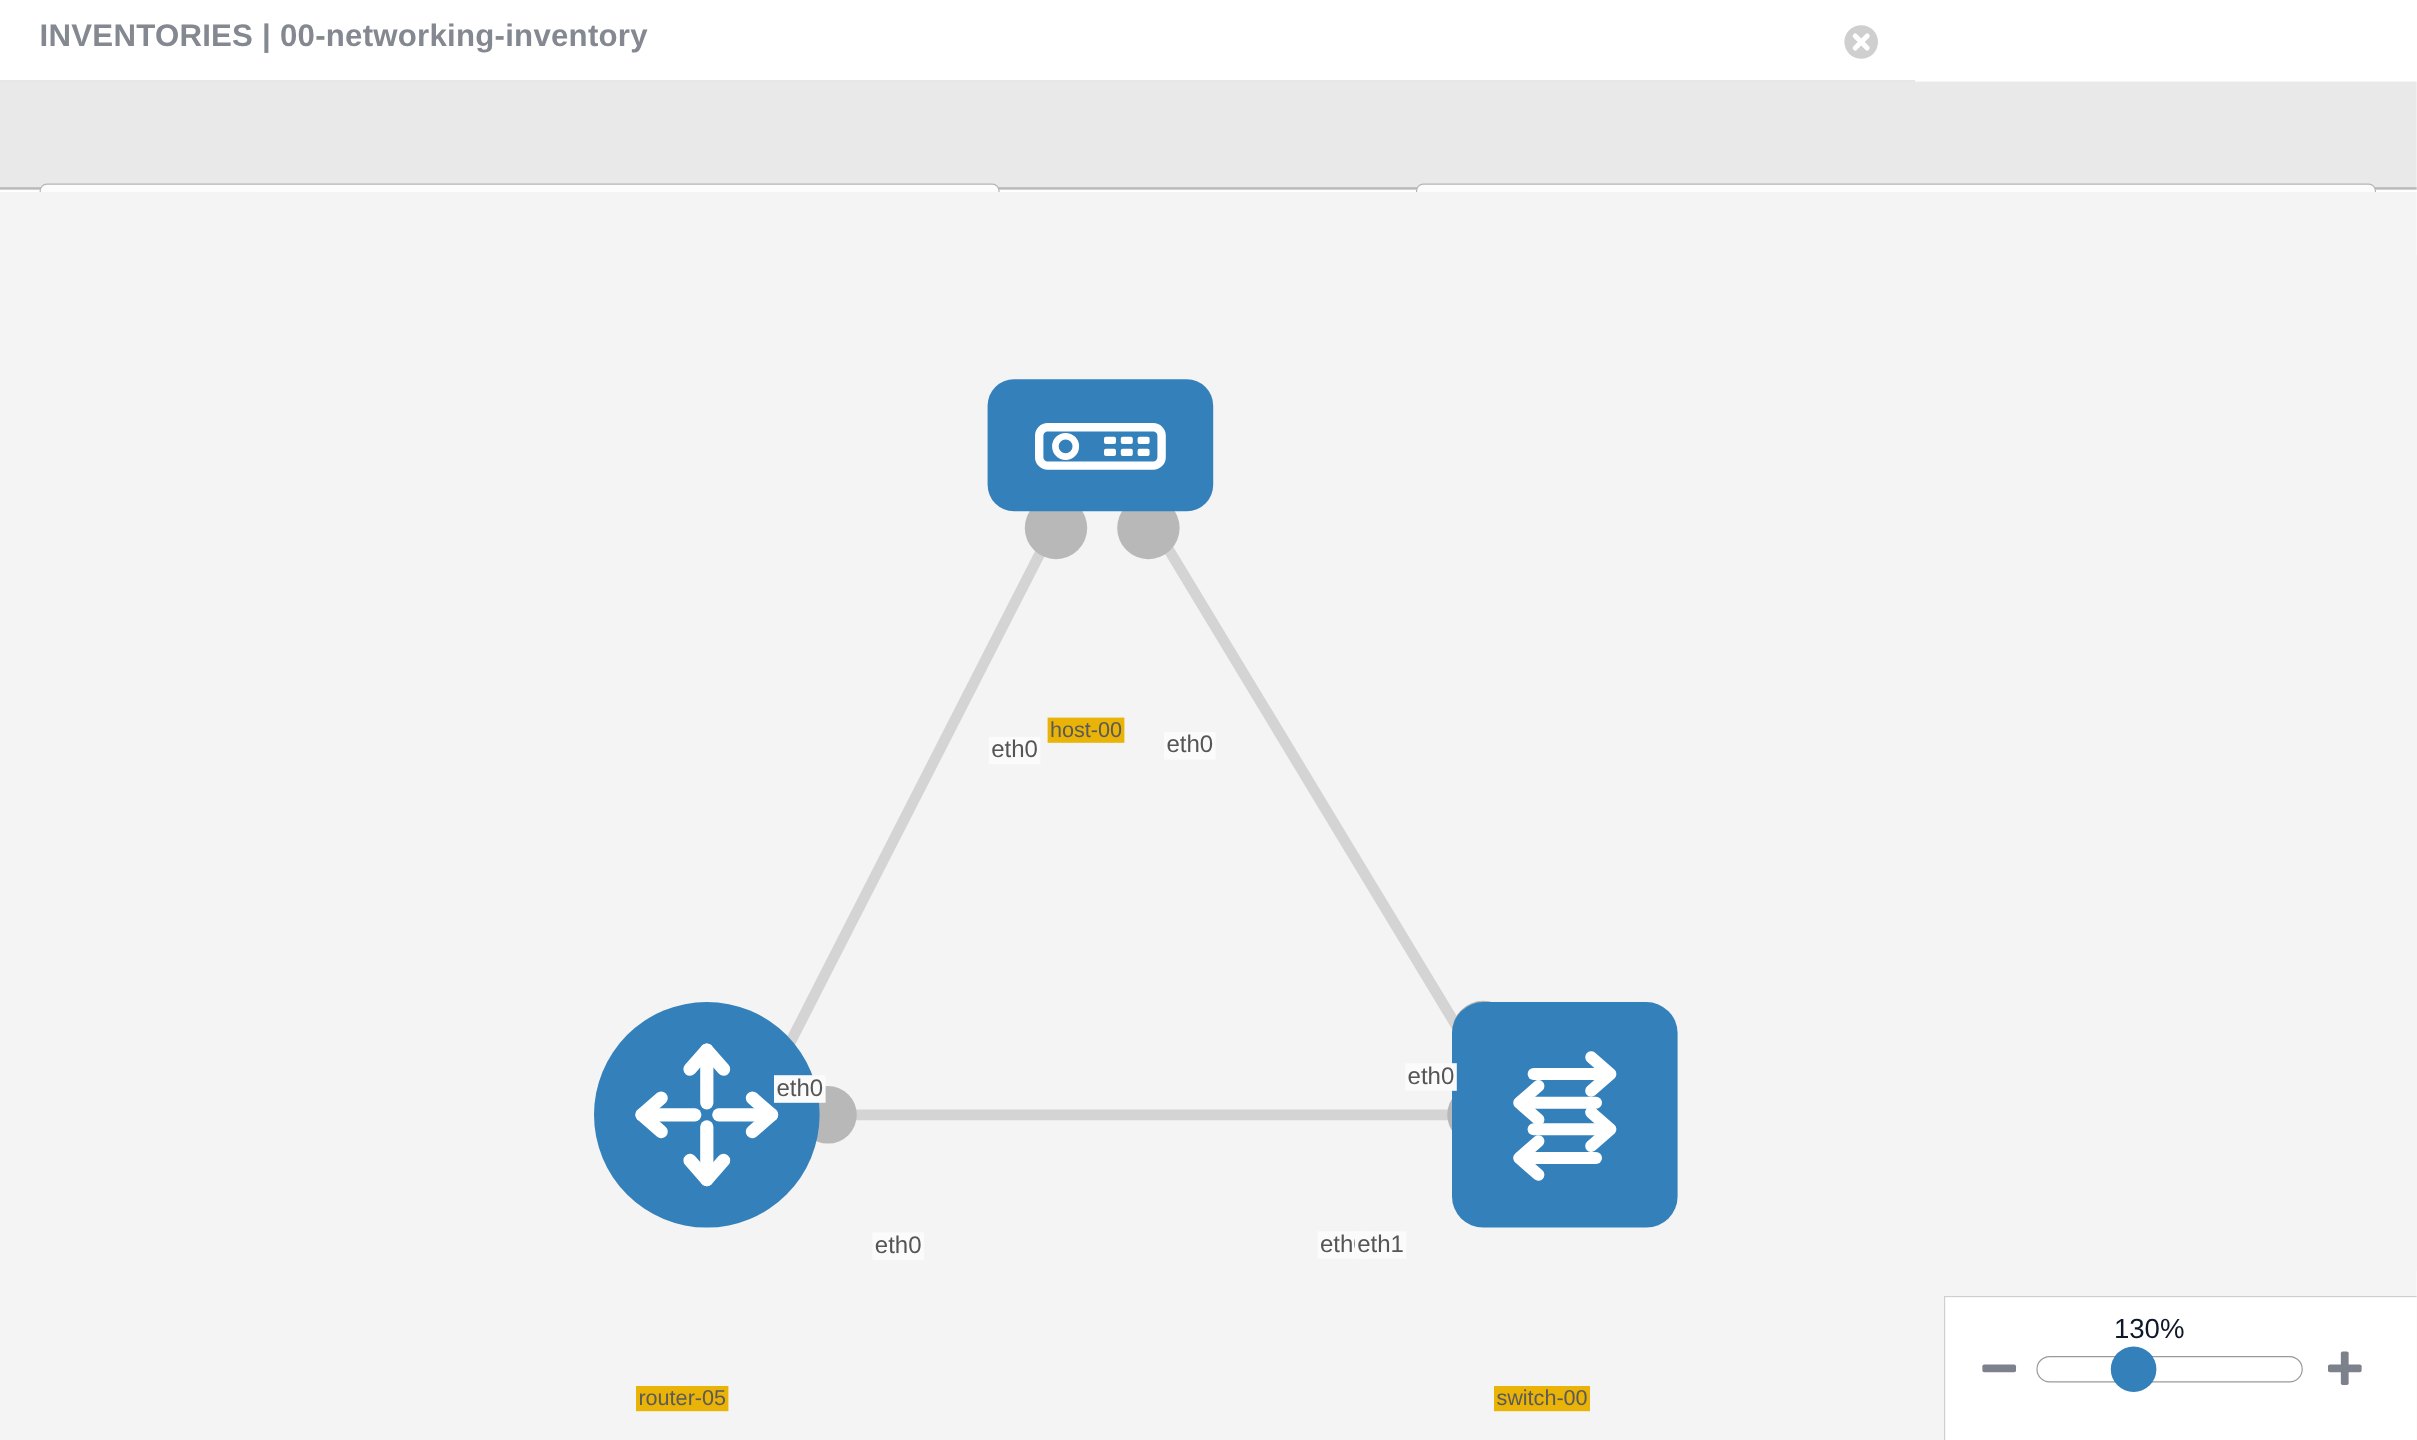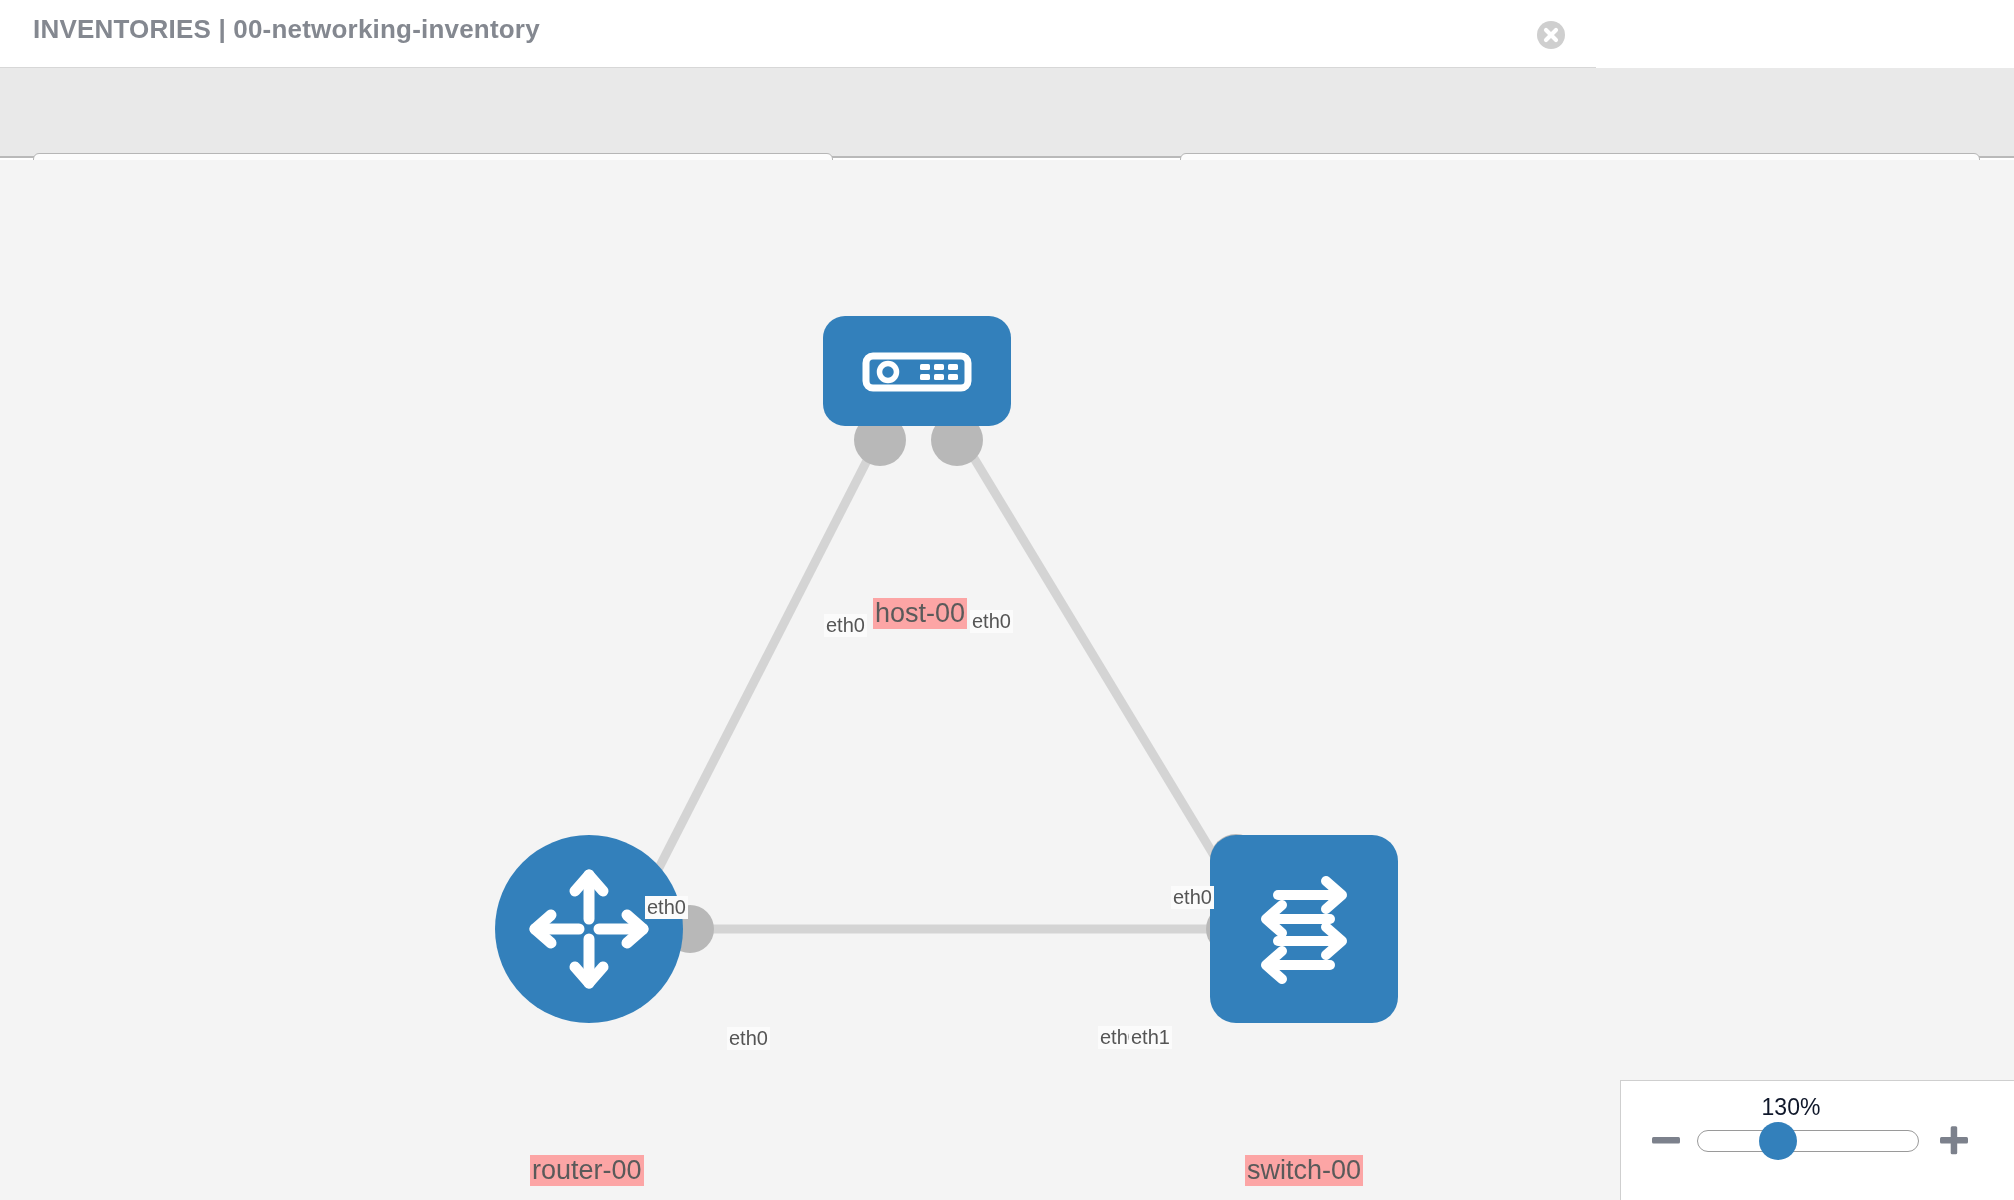--- a/index.html
+++ b/index.html
@@ -141,23 +141,23 @@
     border-radius: 50%;
   }
   .node-switch {
     left: 1210px; top: 675px;
     width: 188px; height: 188px;
     border-radius: 26px;
   }
 
   .node-label {
     position: absolute;
-    font-size: 27px;
+    font-size: 18px;
     color: #5a5a5a;
-    background: #fca5a5;
+    background: #eab308;
     white-space: nowrap;
     padding: 0 2px;
   }
   .label-host   { left: 873px; top: 438px; }
   .label-router { left: 530px; top: 995px; }
   .label-switch { left: 1245px; top: 995px; }
 
   .port-label {
     position: absolute;
     font-size: 20px;
@@ -314,21 +314,21 @@
             <path d="M38 36 L22 50 L38 64"></path>
           <path d="M34 72 H96"></path>
             <path d="M82 58 L98 72 L82 86"></path>
           <path d="M86 96 H24"></path>
             <path d="M38 82 L22 96 L38 110"></path>
         </g>
       </svg>
     </div>
 
     <div class="node-label label-host">host-00</div>
-    <div class="node-label label-router">router-00</div>
+    <div class="node-label label-router">router-05</div>
     <div class="node-label label-switch">switch-00</div>
 
     <div class="port-label" style="left:824px; top:454px;">eth0</div>
     <div class="port-label" style="left:970px; top:450px;">eth0</div>
     <div class="port-label" style="left:645px; top:736px;">eth0</div>
     <div class="port-label" style="left:1171px; top:726px;">eth0</div>
     <div class="port-label" style="left:1098px; top:866px;">eth0</div>
     <div class="port-label" style="left:1113px; top:866px;margin-left:16px;">eth1</div>
     <div class="port-label" style="left:727px; top:867px;">eth0</div>
   </div>

